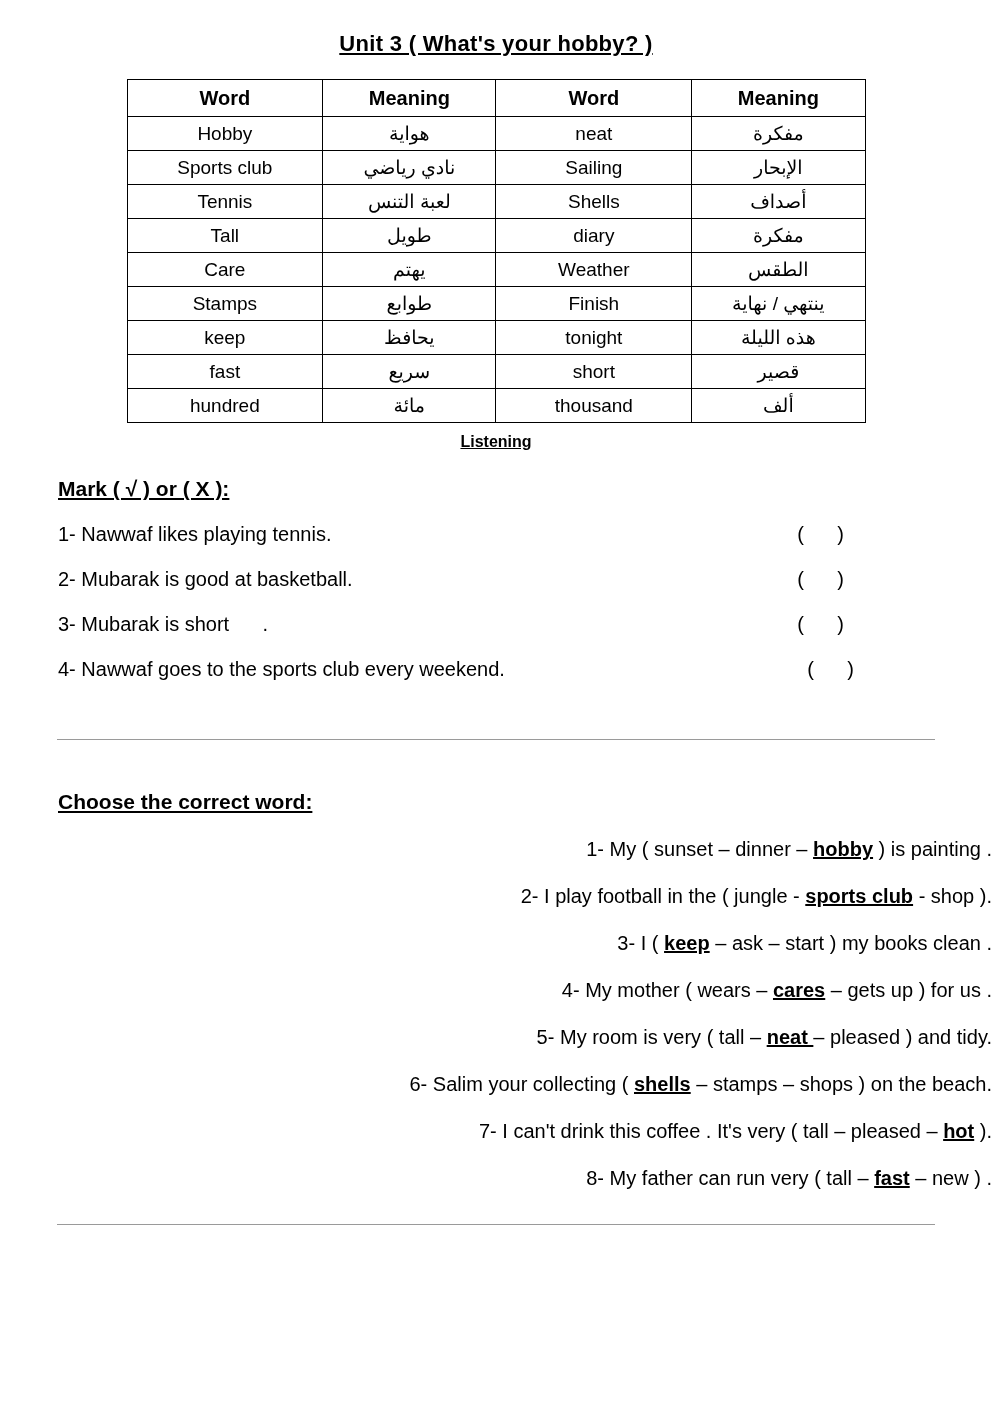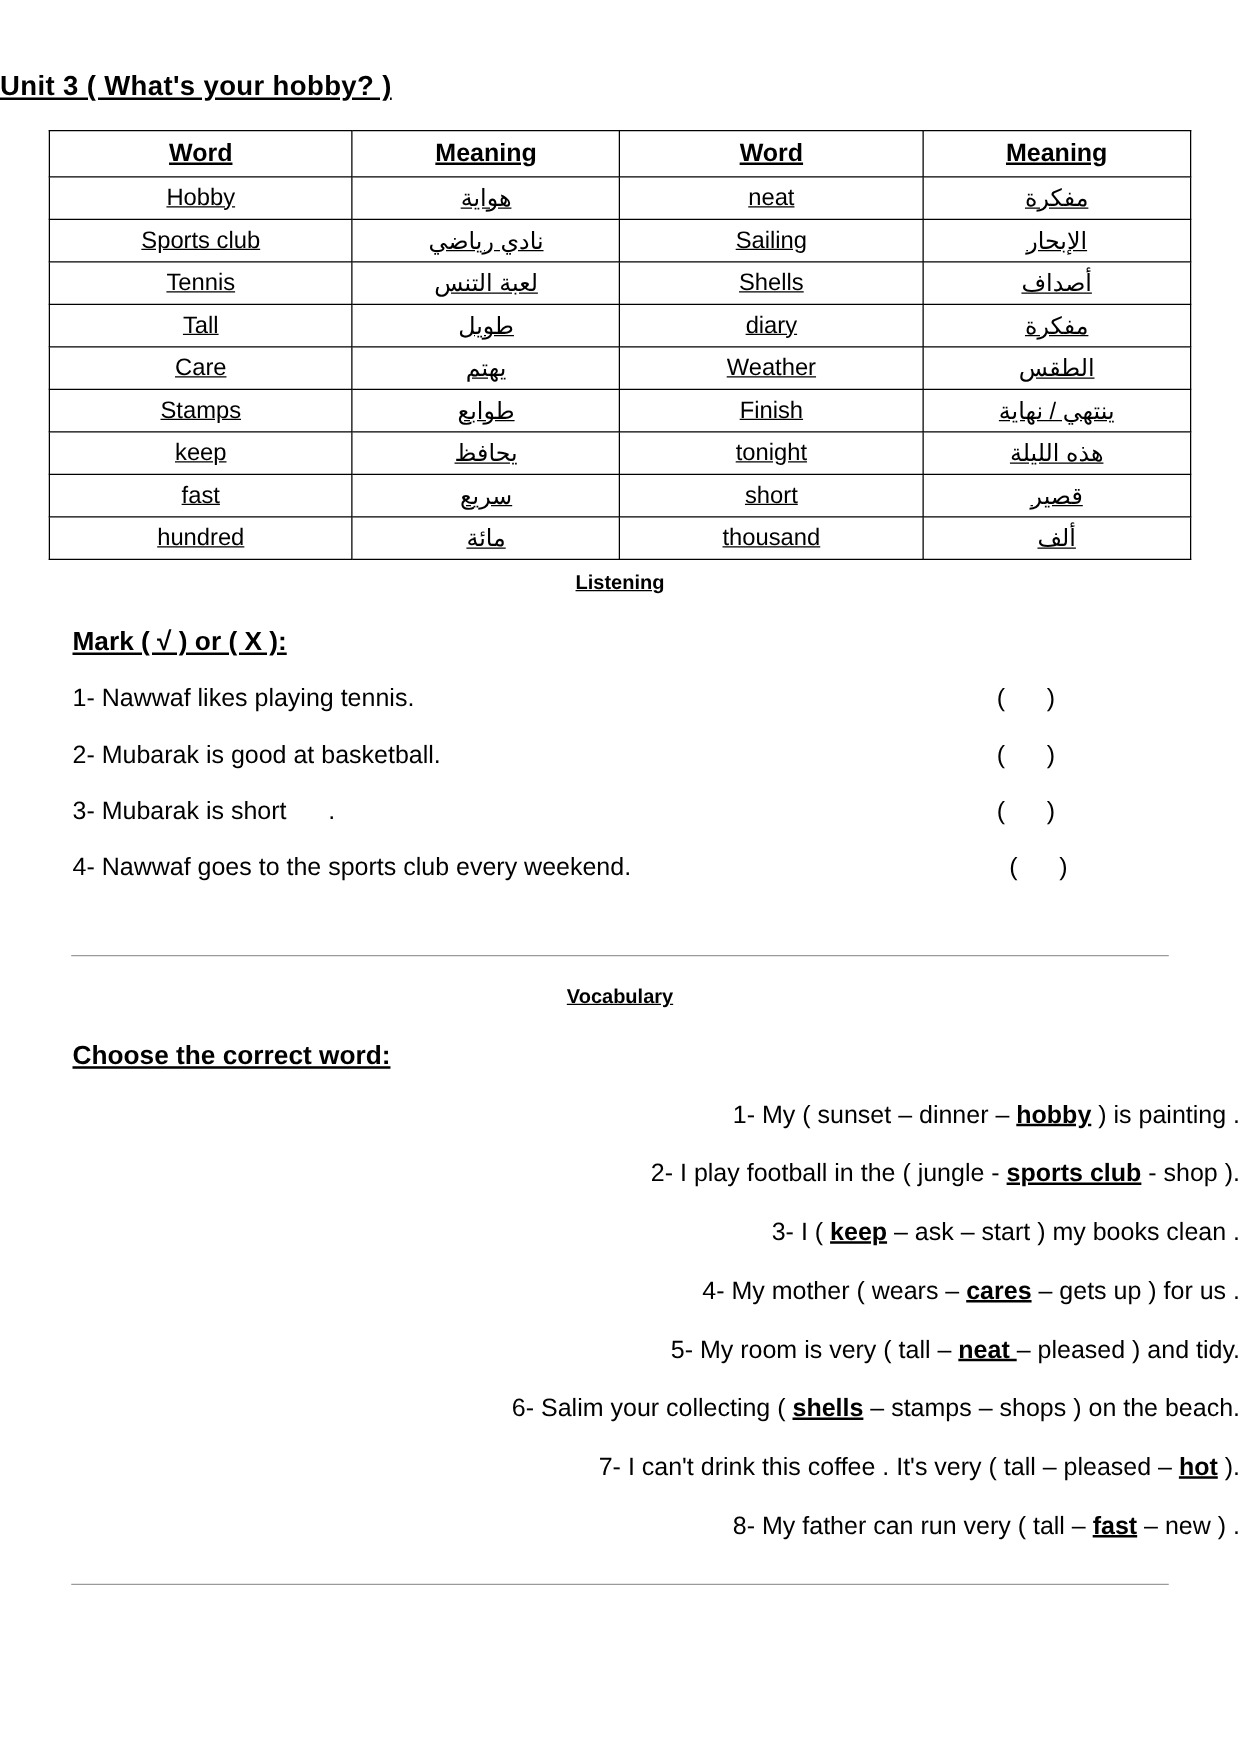--- a/index.html
+++ b/index.html
@@ -18,35 +18,34 @@
   .page {
     width: 992px;
     height: 1403px;
     padding: 0;
     box-sizing: border-box;
     position: relative;
   }
 
   
   .title {
-    text-align: left;
+    text-align: center;
     font-size: 22px;
     font-weight: bold;
     text-decoration: underline;
-    margin-top: 56px;
+    margin-top: 31px;
     letter-spacing: 0.3px;
   }
 
   
   .vocab-table {
     border-collapse: collapse;
-    width: 914px;
+    width: 739px;
     margin: 22px auto 0 auto;
     table-layout: fixed;
-    text-decoration: underline;
   }
   .vocab-table th, .vocab-table td {
     border: 1px solid #000000;
     height: 33px;
     text-align: center;
     vertical-align: middle;
     font-size: 19px;
     font-weight: normal;
     padding: 0 4px;
   }
@@ -216,21 +215,20 @@
       <span class="q-brackets">(      )</span>
     </div>
     <div class="q-row">
       <span class="q-text">4- Nawwaf goes to the sports club every weekend.</span>
       <span class="q-brackets">(      )</span>
     </div>
   </div>
 
   <hr class="divider">
 
-  <div class="section-heading vocab-head">Vocabulary</div>
 
   <div><span class="sub-heading">Choose the correct word:</span></div>
 
   <div class="q-list">
     <div class="v-row">
       <span>1-</span>
       <span>My ( sunset – dinner – </span><b class="u">hobby</b><span> ) is painting .</span>
     </div>
     <div class="v-row">
       <span>2-</span>

